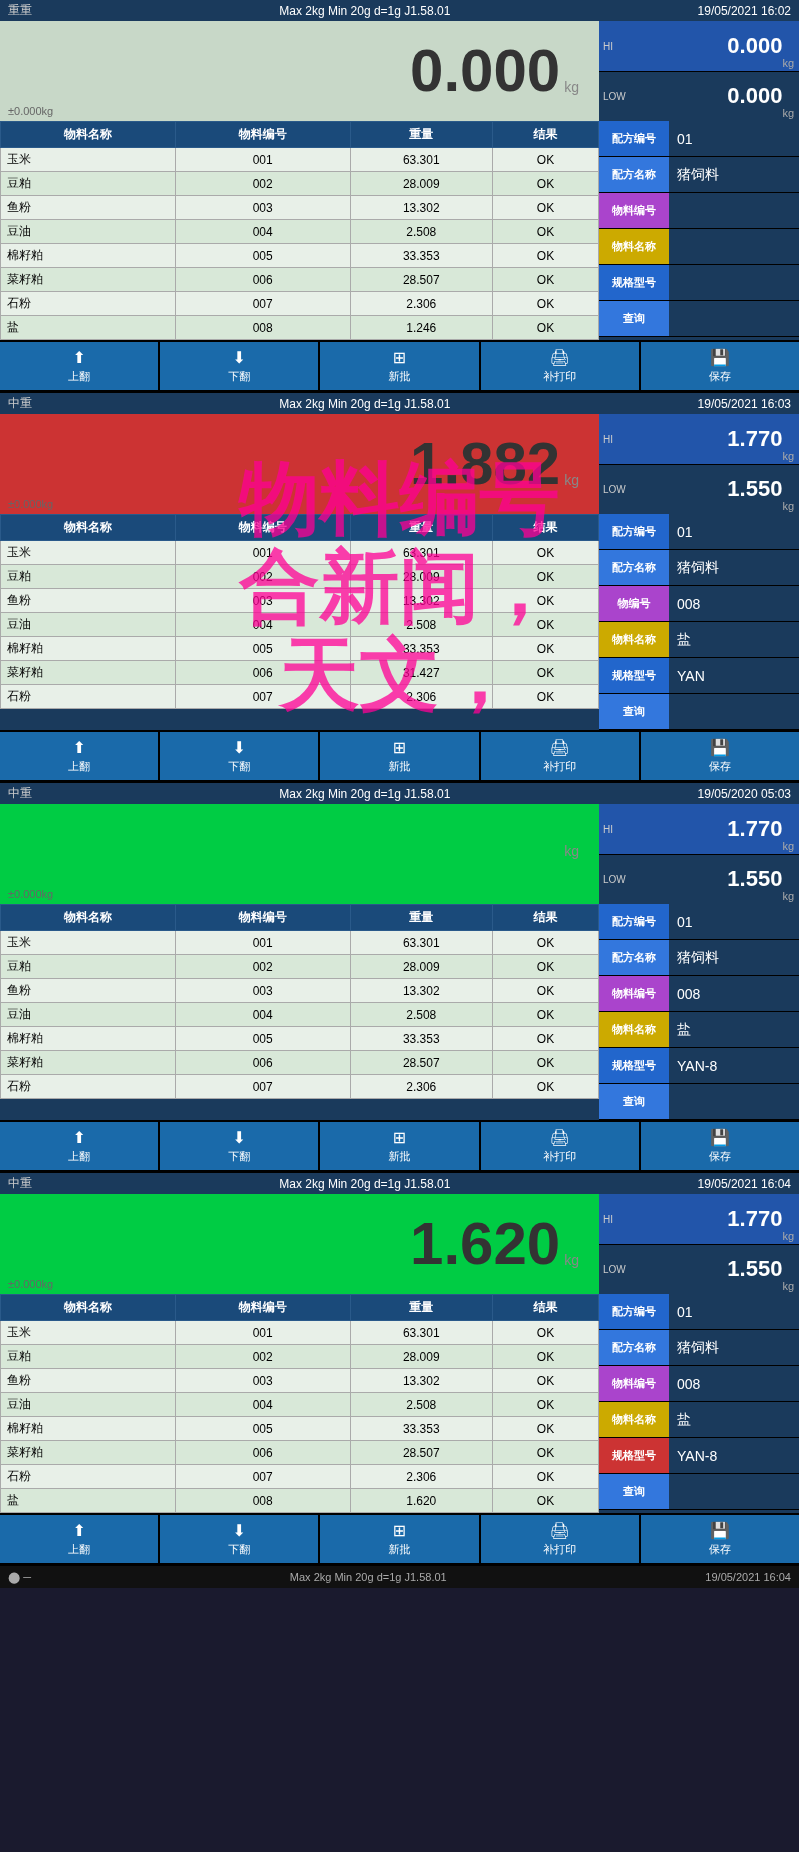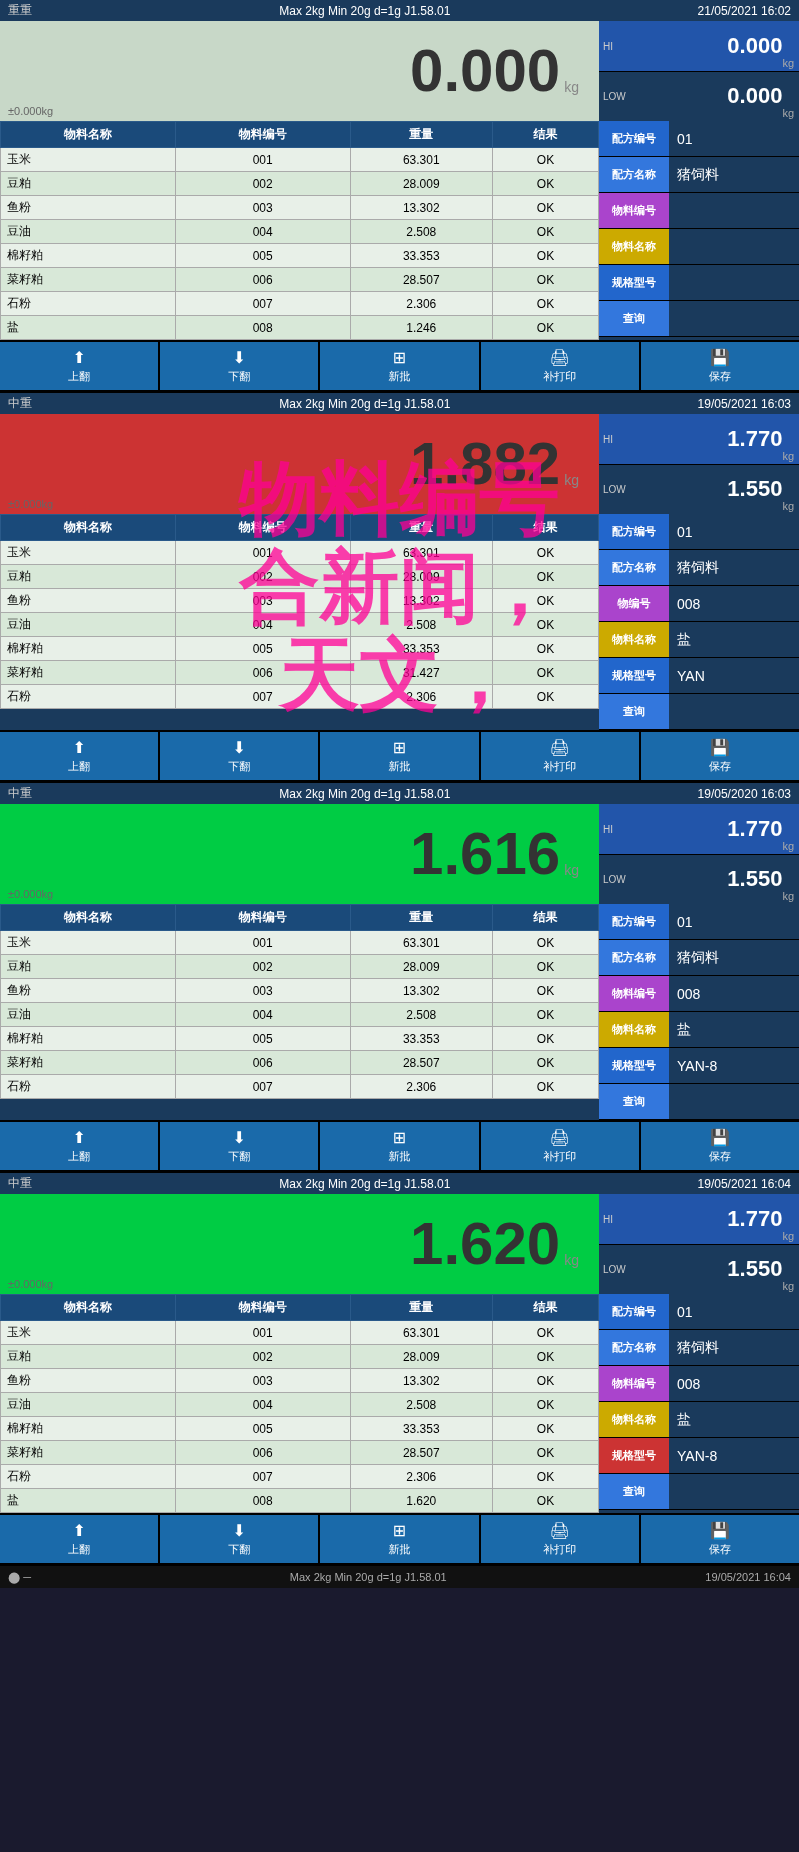--- a/index.html
+++ b/index.html
@@ -52,21 +52,21 @@
     }
   </style>
 </head>
 <body>
 
 <div id="app">
     <div class="panel-wrapper" style="position: relative; width: 799px; background: rgb(26, 58, 92); border-bottom: 3px solid rgb(0, 0, 0);">
       <div class="top-bar" style="background: rgb(26, 58, 92); display: flex; justify-content: space-between; align-items: center; padding: 2px 8px; font-size: 12px; color: rgb(255, 255, 255);">
     <span style="color:#ccc;font-size:12px;">重重</span>
     <span style="color:#fff;font-size:12px;">Max 2kg  Min 20g  d=1g    J1.58.01</span>
-    <span style="color:#fff;font-size:12px;">21/05/2021  16:02</span>
+    <span style="color:#fff;font-size:12px;">19/05/2021  16:02</span>
   </div>
       <div style="display: flex;">
         <div style="flex: 1 1 0%; background: rgb(200, 216, 200); display: flex; flex-direction: column; justify-content: center; align-items: flex-end; padding: 8px 20px 8px 8px; position: relative; min-height: 100px;">
     <div style="position:absolute;bottom:4px;left:8px;color:#666;font-size:11px;">±0.000kg</div>
     <div style="display:flex;align-items:flex-end;">
       <span style="font-size:60px;font-weight:bold;color:#333;line-height:1;">0.000</span>
       <span style="font-size:14px;color:#888;margin-bottom:6px;margin-left:4px;">kg</span>
     </div>
   </div>
         <div style="width: 200px; display: flex; flex-direction: column;">
@@ -329,27 +329,26 @@
         </div>
       </div>
       <div style="position: absolute; top: 50%; left: 50%; transform: translate(-50%, -50%); font-size: 80px; font-weight: bold; color: rgba(255, 0, 150, 0.75); white-space: pre; pointer-events: none; z-index: 100; text-align: center; line-height: 1.1;">物料编号
 合新闻，
 天文，</div>
     </div>
     <div class="panel-wrapper" style="position: relative; width: 799px; background: rgb(26, 58, 92); border-bottom: 3px solid rgb(0, 0, 0);">
       <div class="top-bar" style="background: rgb(26, 58, 92); display: flex; justify-content: space-between; align-items: center; padding: 2px 8px; font-size: 12px; color: rgb(255, 255, 255);">
     <span style="color:#ccc;font-size:12px;">中重</span>
     <span style="color:#fff;font-size:12px;">Max 2kg  Min 20g  d=1g    J1.58.01</span>
-    <span style="color:#fff;font-size:12px;">19/05/2020  16:03</span>
+    <span style="color:#fff;font-size:12px;">19/05/2020  05:03</span>
   </div>
       <div style="display: flex;">
         <div style="flex: 1 1 0%; background: rgb(0, 204, 68); display: flex; flex-direction: column; justify-content: center; align-items: flex-end; padding: 8px 20px 8px 8px; position: relative; min-height: 100px;">
     <div style="position:absolute;bottom:4px;left:8px;color:#666;font-size:11px;">±0.000kg</div>
     <div style="display:flex;align-items:flex-end;">
-      <span style="font-size:60px;font-weight:bold;color:#333;line-height:1;">1.616</span>
       <span style="font-size:14px;color:#888;margin-bottom:6px;margin-left:4px;">kg</span>
     </div>
   </div>
         <div style="width: 200px; display: flex; flex-direction: column;">
           <div style="flex: 1 1 0%; background: rgb(34, 85, 170); display: flex; align-items: center; justify-content: flex-end; padding-right: 5px; border-bottom: 1px solid rgb(0, 0, 0); position: relative;">
     <span style="position:absolute;left:4px;top:50%;transform:translateY(-50%);font-size:10px;color:#ccc;">HI</span>
     <span style="font-size:22px;font-weight:bold;color:#fff;">1.770</span>
     <span style="font-size:11px;color:#aaa;align-self:flex-end;margin-bottom:2px;">kg</span>
   </div>
           <div style="flex: 1 1 0%; background: rgb(26, 58, 92); display: flex; align-items: center; justify-content: flex-end; padding-right: 5px; position: relative;">

